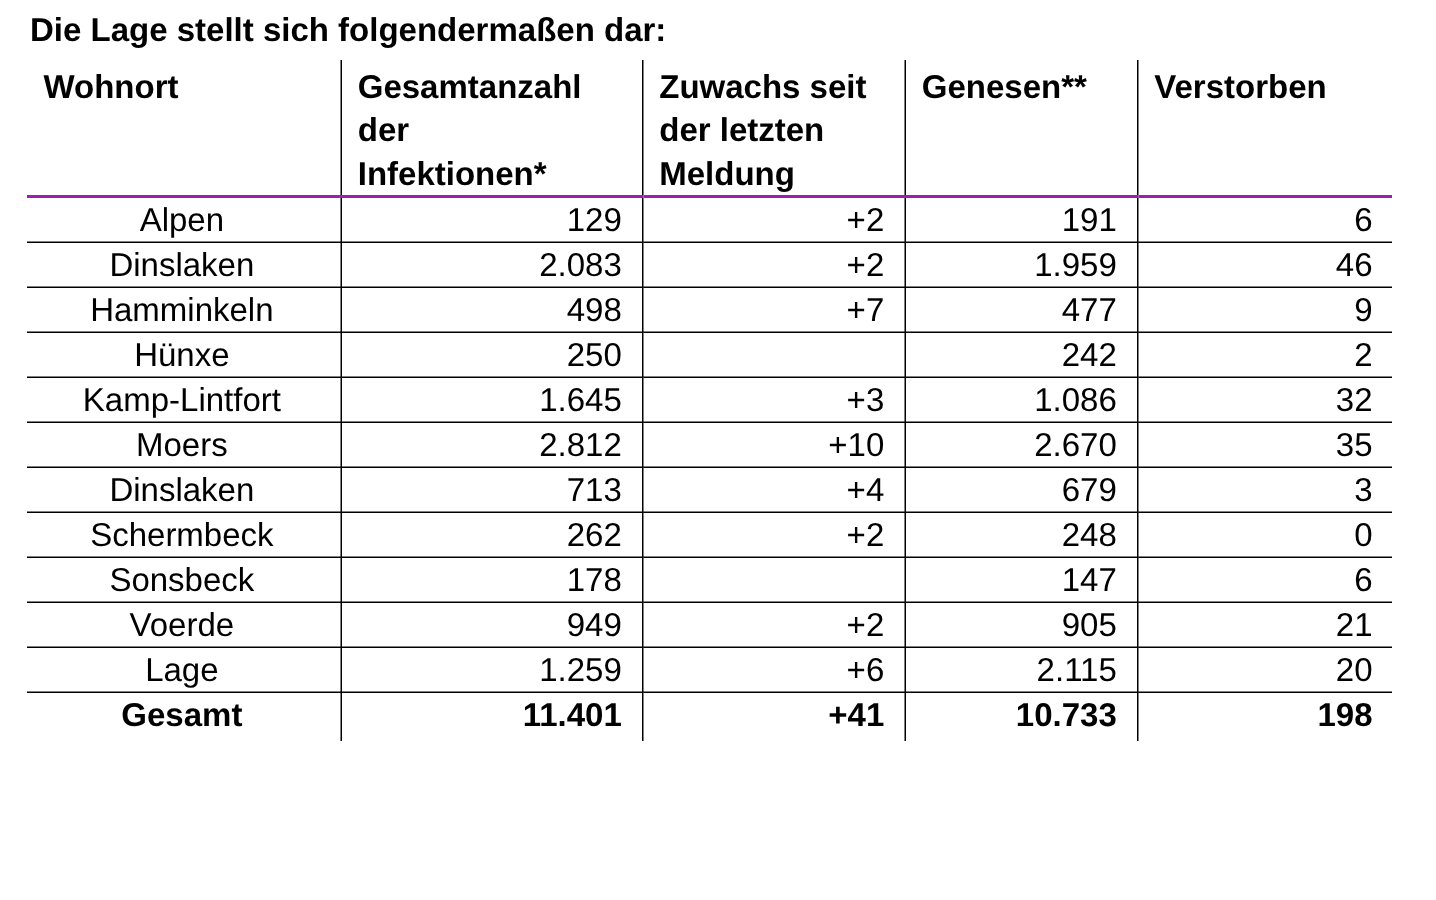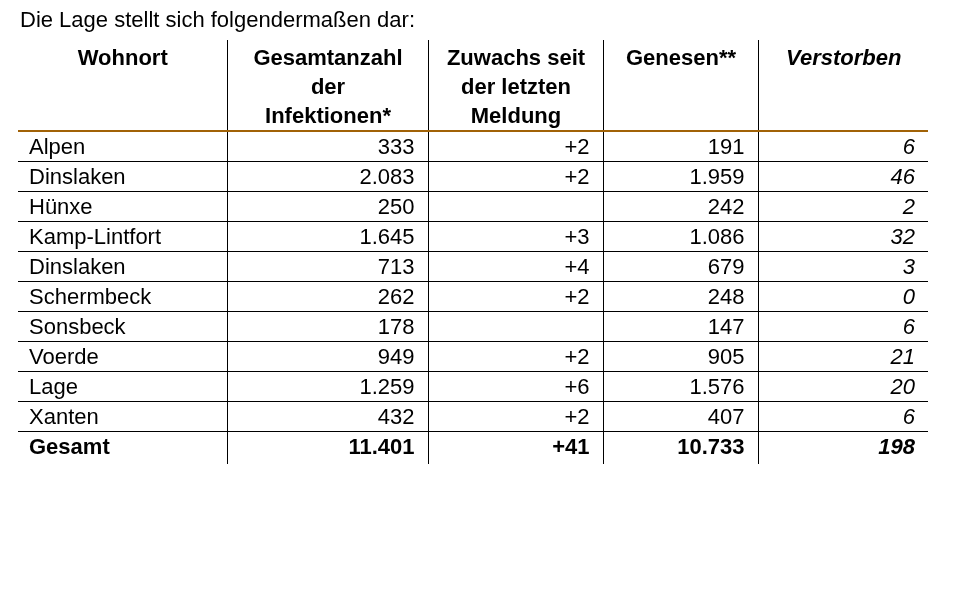--- a/index.html
+++ b/index.html
@@ -12,59 +12,59 @@
     font-family: "Liberation Sans", sans-serif;
     color: #000000;
     overflow: hidden;
   }
   .page {
     padding: 6px 0 0 18px;
   }
   .title {
     font-size: 22px;
     line-height: 28px;
-    font-weight: normal;
+    font-weight: bold;
     margin: 0 0 6px 2px;
     white-space: nowrap;
   }
   table.data-table {
     border-collapse: collapse;
     table-layout: fixed;
     width: 910px;
   }
   th, td {
     border: 1px solid #000000;
     vertical-align: top;
     font-size: 22px;
     overflow: hidden;
   }
   thead th {
     font-weight: bold;
-    text-align: center;
+    text-align: left;
     height: 88px;
     line-height: 29px;
     padding: 3px 10px 0 11px;
     white-space: pre-line;
     border-top: none;
-    border-bottom: 2px solid #a16207;
+    border-bottom: 2px solid #a21caf;
   }
   tbody td {
     height: 29px;
     line-height: 29px;
     padding: 0 13px 0 11px;
   }
   tbody td.name-col {
-    text-align: left;
+    text-align: center;
     white-space: pre-line;
   }
   tbody td.num-col {
     text-align: right;
   }
   th:first-child, td:first-child { border-left: none; }
-  th:last-child, td:last-child { border-right: none; font-style: italic; }
+  th:last-child, td:last-child { border-right: none; }
   tbody tr:last-child td { border-bottom: none; }
   tbody tr.total td {
     font-weight: bold;
     height: 32px;
   }
 </style>
 </head>
 <body>
 
 <div class="page">
@@ -87,45 +87,59 @@
           <th>Zuwachs seit
 der letzten
 Meldung</th>
           <th>Genesen**</th>
           <th>Verstorben</th>
         </tr>
     </thead>
     <tbody>
         <tr>
           <td class="name-col">Alpen</td>
-          <td class="num-col">333</td>
+          <td class="num-col">129</td>
           <td class="num-col">+2</td>
           <td class="num-col">191</td>
           <td class="num-col">6</td>
         </tr>
         <tr>
           <td class="name-col">Dinslaken</td>
           <td class="num-col">2.083</td>
           <td class="num-col">+2</td>
           <td class="num-col">1.959</td>
           <td class="num-col">46</td>
+        </tr>
+        <tr>
+          <td class="name-col">Hamminkeln</td>
+          <td class="num-col">498</td>
+          <td class="num-col">+7</td>
+          <td class="num-col">477</td>
+          <td class="num-col">9</td>
         </tr>
         <tr>
           <td class="name-col">Hünxe</td>
           <td class="num-col">250</td>
           <td class="num-col"></td>
           <td class="num-col">242</td>
           <td class="num-col">2</td>
         </tr>
         <tr>
           <td class="name-col">Kamp-Lintfort</td>
           <td class="num-col">1.645</td>
           <td class="num-col">+3</td>
           <td class="num-col">1.086</td>
           <td class="num-col">32</td>
+        </tr>
+        <tr>
+          <td class="name-col">Moers</td>
+          <td class="num-col">2.812</td>
+          <td class="num-col">+10</td>
+          <td class="num-col">2.670</td>
+          <td class="num-col">35</td>
         </tr>
         <tr>
           <td class="name-col">Dinslaken</td>
           <td class="num-col">713</td>
           <td class="num-col">+4</td>
           <td class="num-col">679</td>
           <td class="num-col">3</td>
         </tr>
         <tr>
           <td class="name-col">Schermbeck</td>
@@ -145,29 +159,22 @@
           <td class="name-col">Voerde</td>
           <td class="num-col">949</td>
           <td class="num-col">+2</td>
           <td class="num-col">905</td>
           <td class="num-col">21</td>
         </tr>
         <tr>
           <td class="name-col">Lage</td>
           <td class="num-col">1.259</td>
           <td class="num-col">+6</td>
-          <td class="num-col">1.576</td>
+          <td class="num-col">2.115</td>
           <td class="num-col">20</td>
-        </tr>
-        <tr>
-          <td class="name-col">Xanten</td>
-          <td class="num-col">432</td>
-          <td class="num-col">+2</td>
-          <td class="num-col">407</td>
-          <td class="num-col">6</td>
         </tr>
         <tr class="total">
           <td class="name-col">Gesamt</td>
           <td class="num-col">11.401</td>
           <td class="num-col">+41</td>
           <td class="num-col">10.733</td>
           <td class="num-col">198</td>
         </tr>
       </tbody>
   </table>

